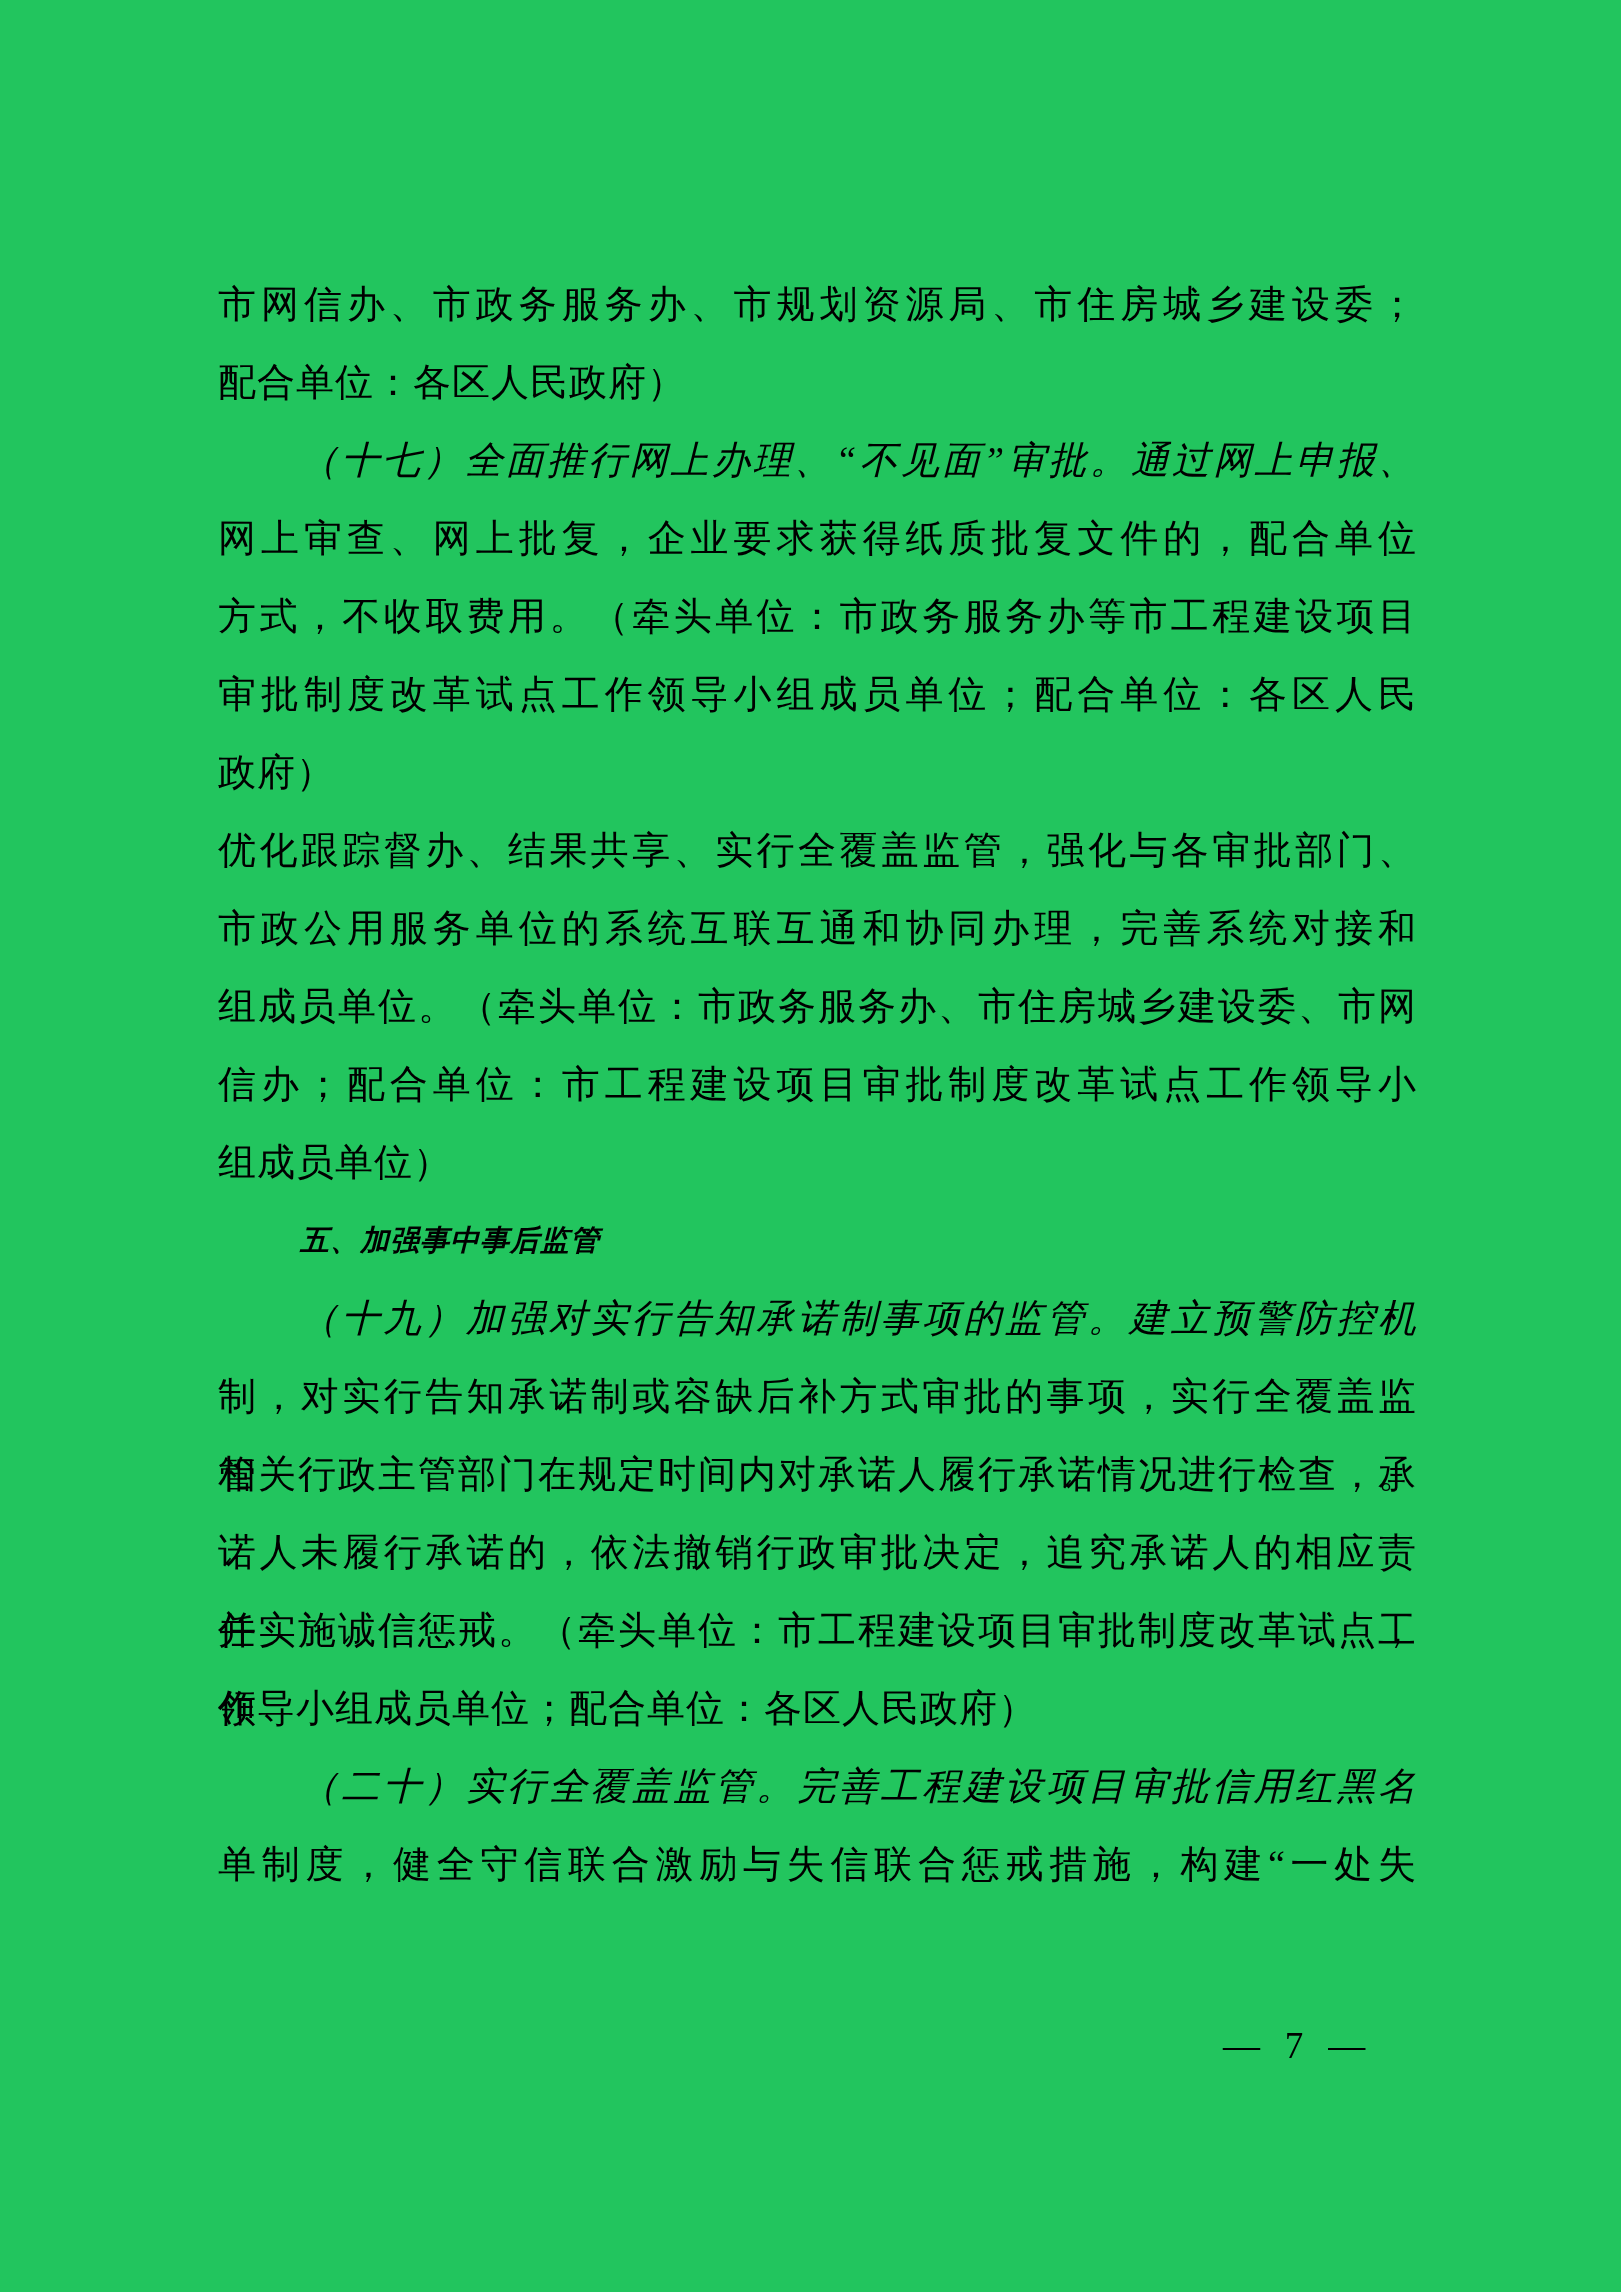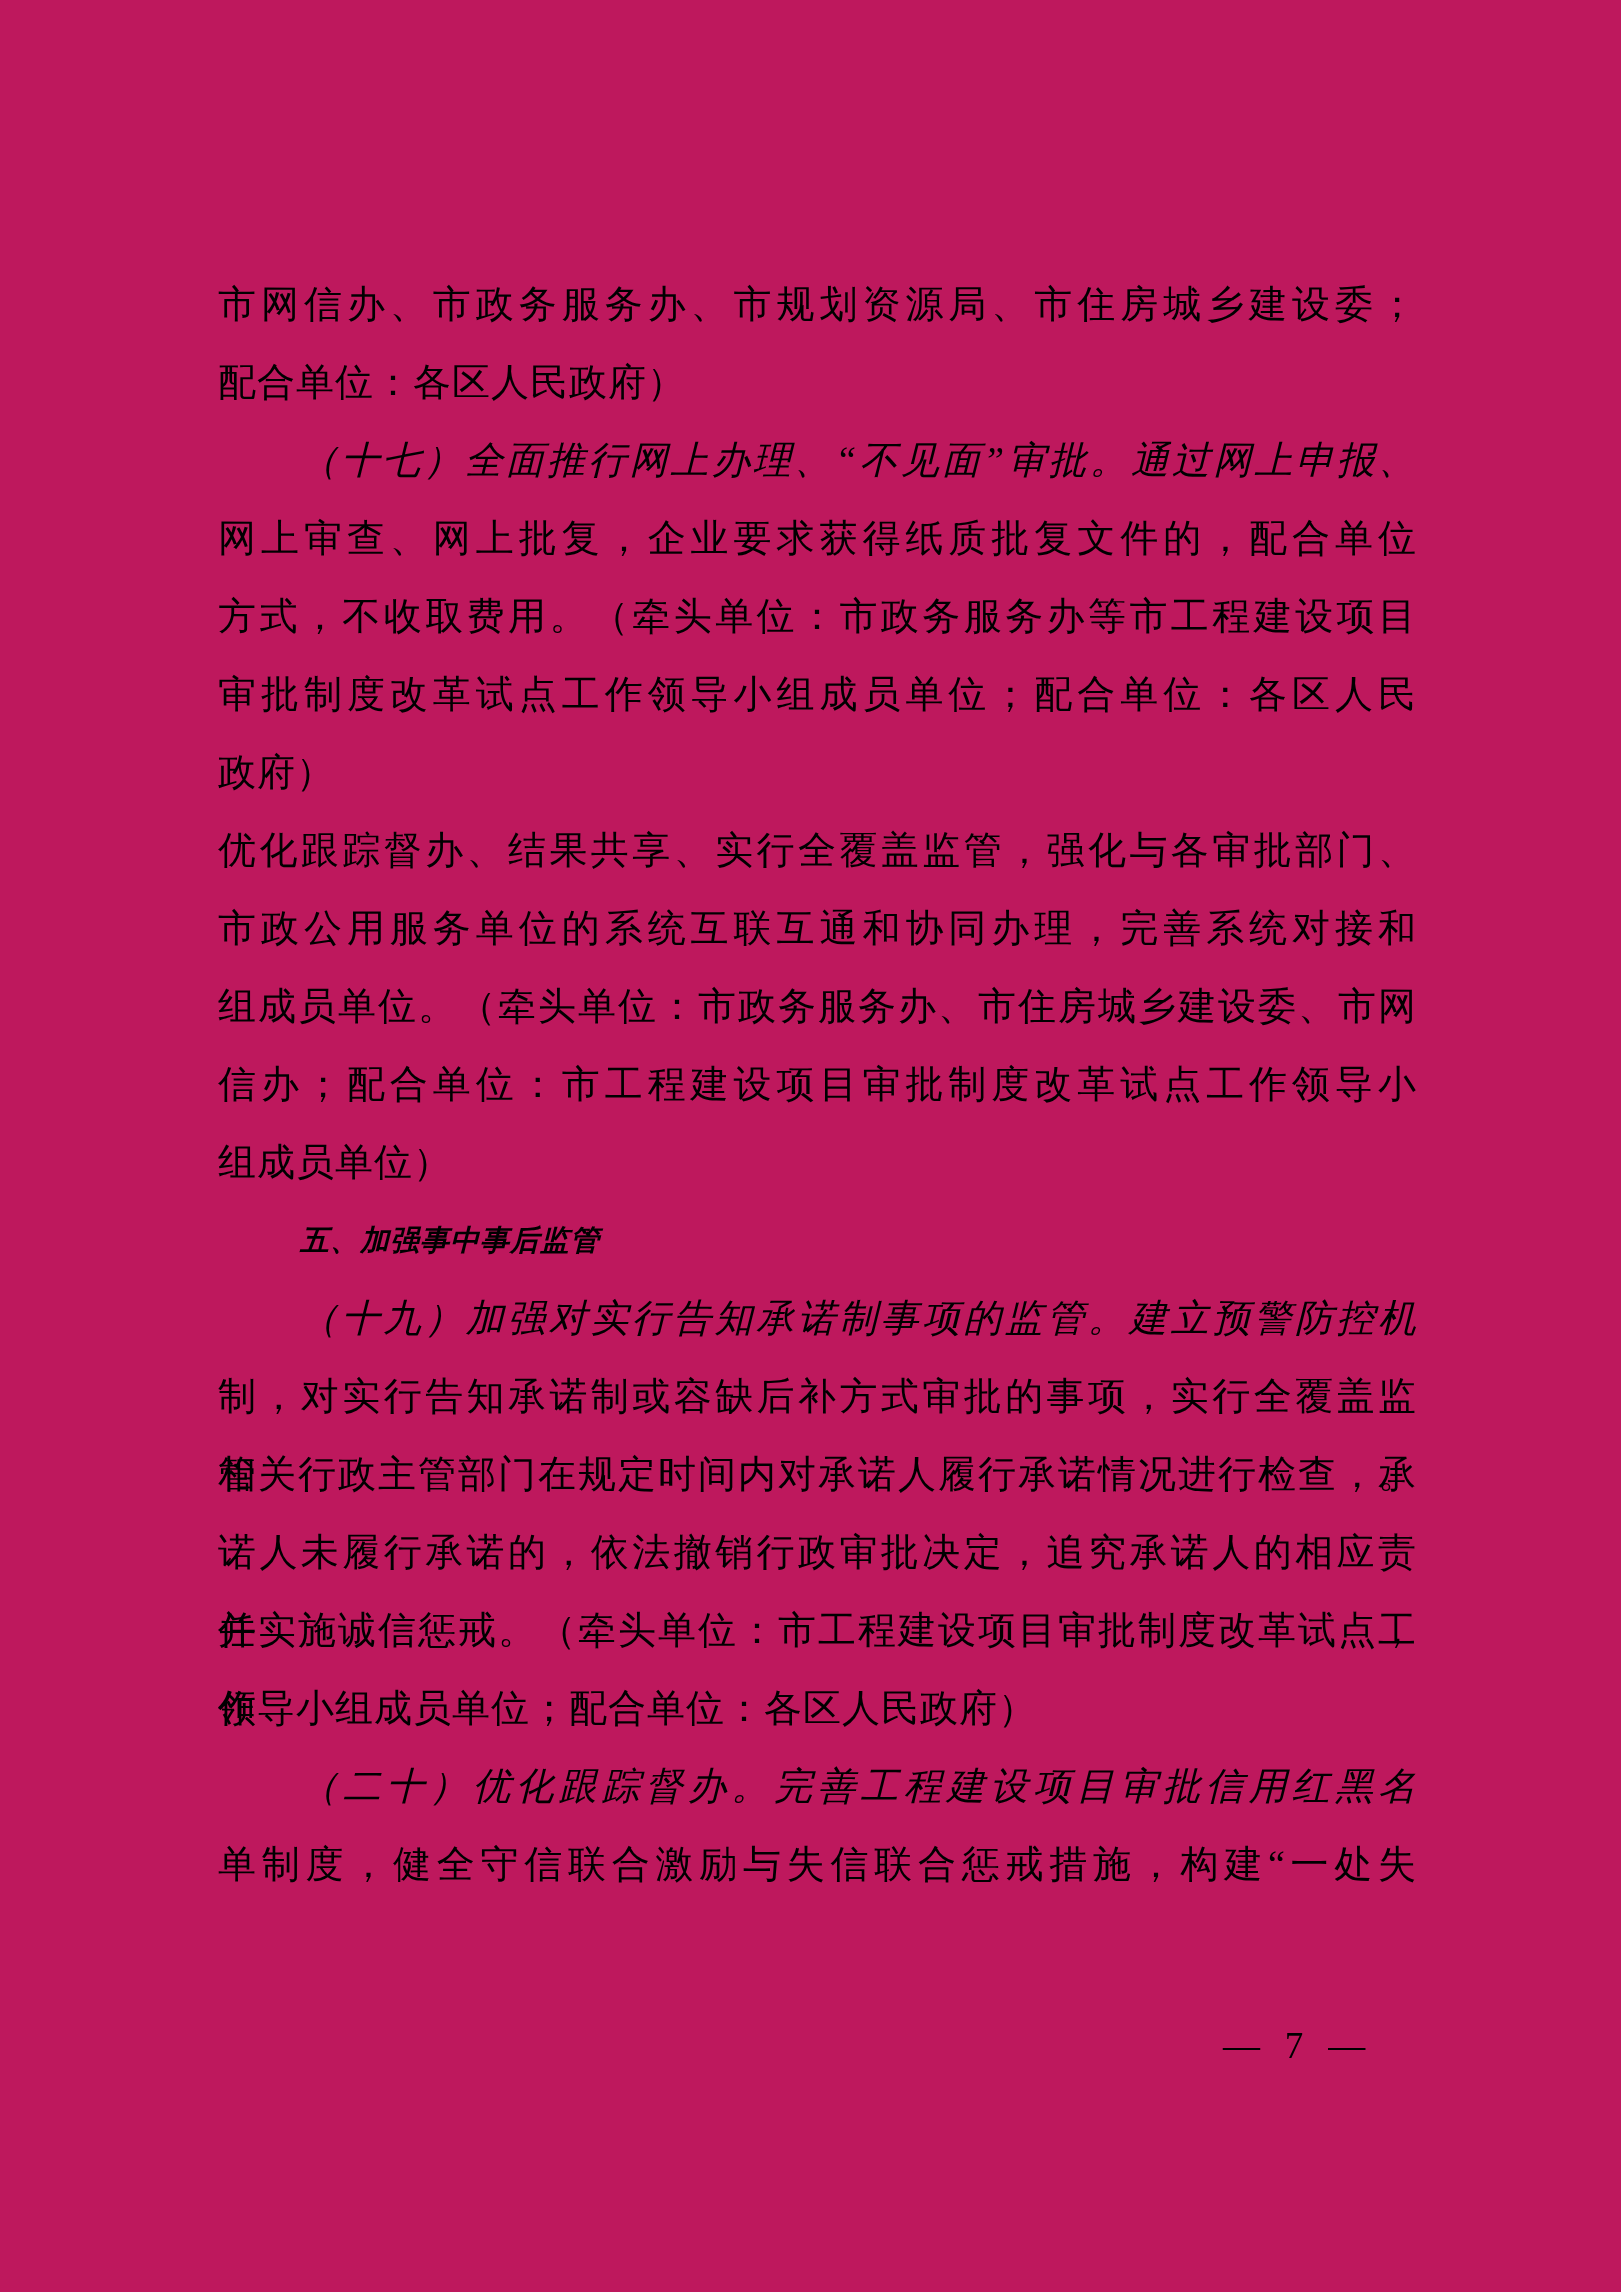--- a/index.html
+++ b/index.html
@@ -13,21 +13,21 @@
     position: relative;
     font-family: "Liberation Serif", "DejaVu Serif", serif;
     color: #000000;
     overflow: hidden;
   }
   .page {
     position: absolute;
     left: 0; top: 0;
     width: 1621px;
     height: 2293px;
-    background: #be185d;
+    background: #22c55e;
   }
   .text-block {
     position: absolute;
     left: 218px;
     top: 265px;
     width: 1199px;
   }
   .line {
     font-size: 38px;
     height: 78px;
@@ -77,18 +77,18 @@
       <div class="line">组成员单位。（牵头单位：市政务服务办、市住房城乡建设委、市网</div>
       <div class="line">信办；配合单位：市工程建设项目审批制度改革试点工作领导小</div>
       <div class="line short">组成员单位）</div>
       <div class="line indent short bold">五、加强事中事后监管</div>
       <div class="line indent">（十九）加强对实行告知承诺制事项的监管。建立预警防控机</div>
       <div class="line">制，对实行告知承诺制或容缺后补方式审批的事项，实行全覆盖监管。</div>
       <div class="line">相关行政主管部门在规定时间内对承诺人履行承诺情况进行检查，承</div>
       <div class="line">诺人未履行承诺的，依法撤销行政审批决定，追究承诺人的相应责任，</div>
       <div class="line">并实施诚信惩戒。（牵头单位：市工程建设项目审批制度改革试点工作</div>
       <div class="line short">领导小组成员单位；配合单位：各区人民政府）</div>
-      <div class="line indent">（二十）优化跟踪督办。完善工程建设项目审批信用红黑名</div>
+      <div class="line indent">（二十）实行全覆盖监管。完善工程建设项目审批信用红黑名</div>
       <div class="line">单制度，健全守信联合激励与失信联合惩戒措施，构建“一处失</div>
     </div>
   <div class="page-number">— 7 —</div>
 </div>
 
 
 </body></html>

